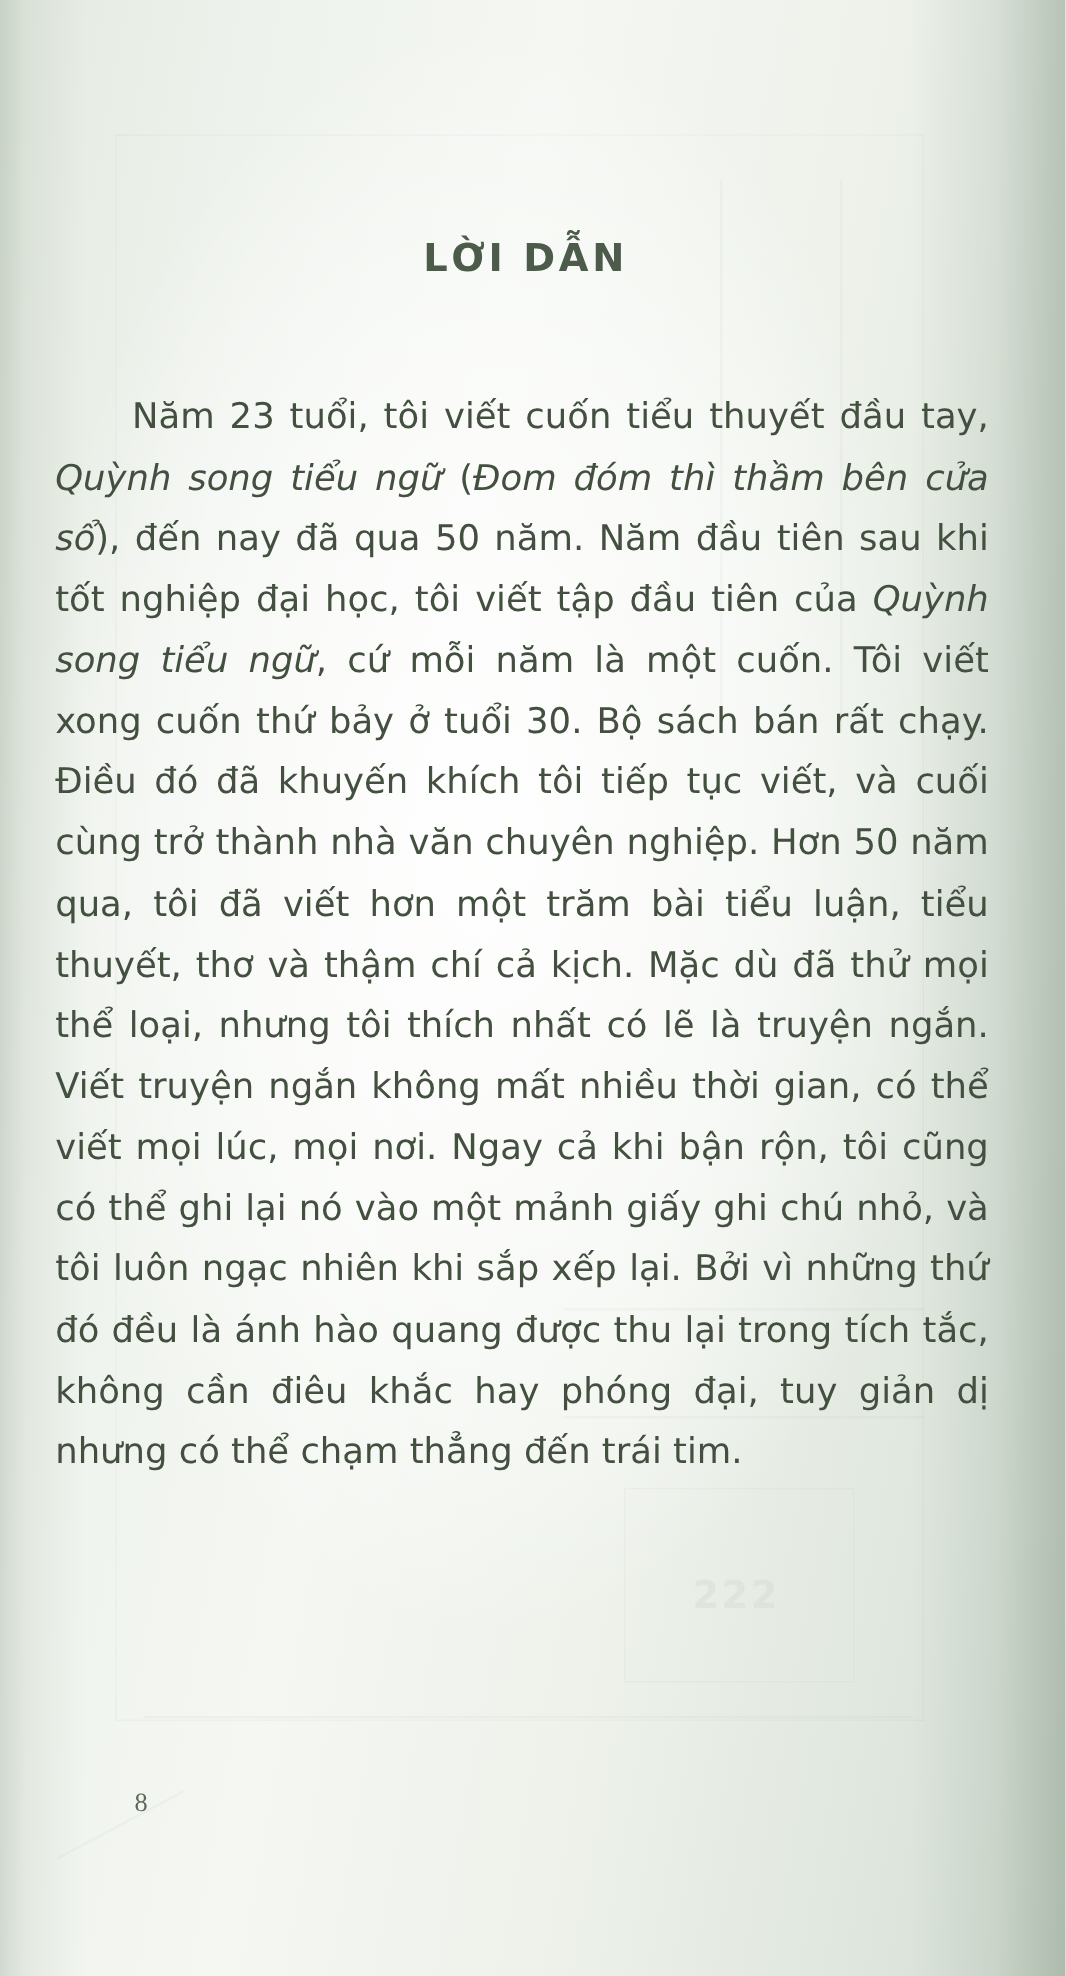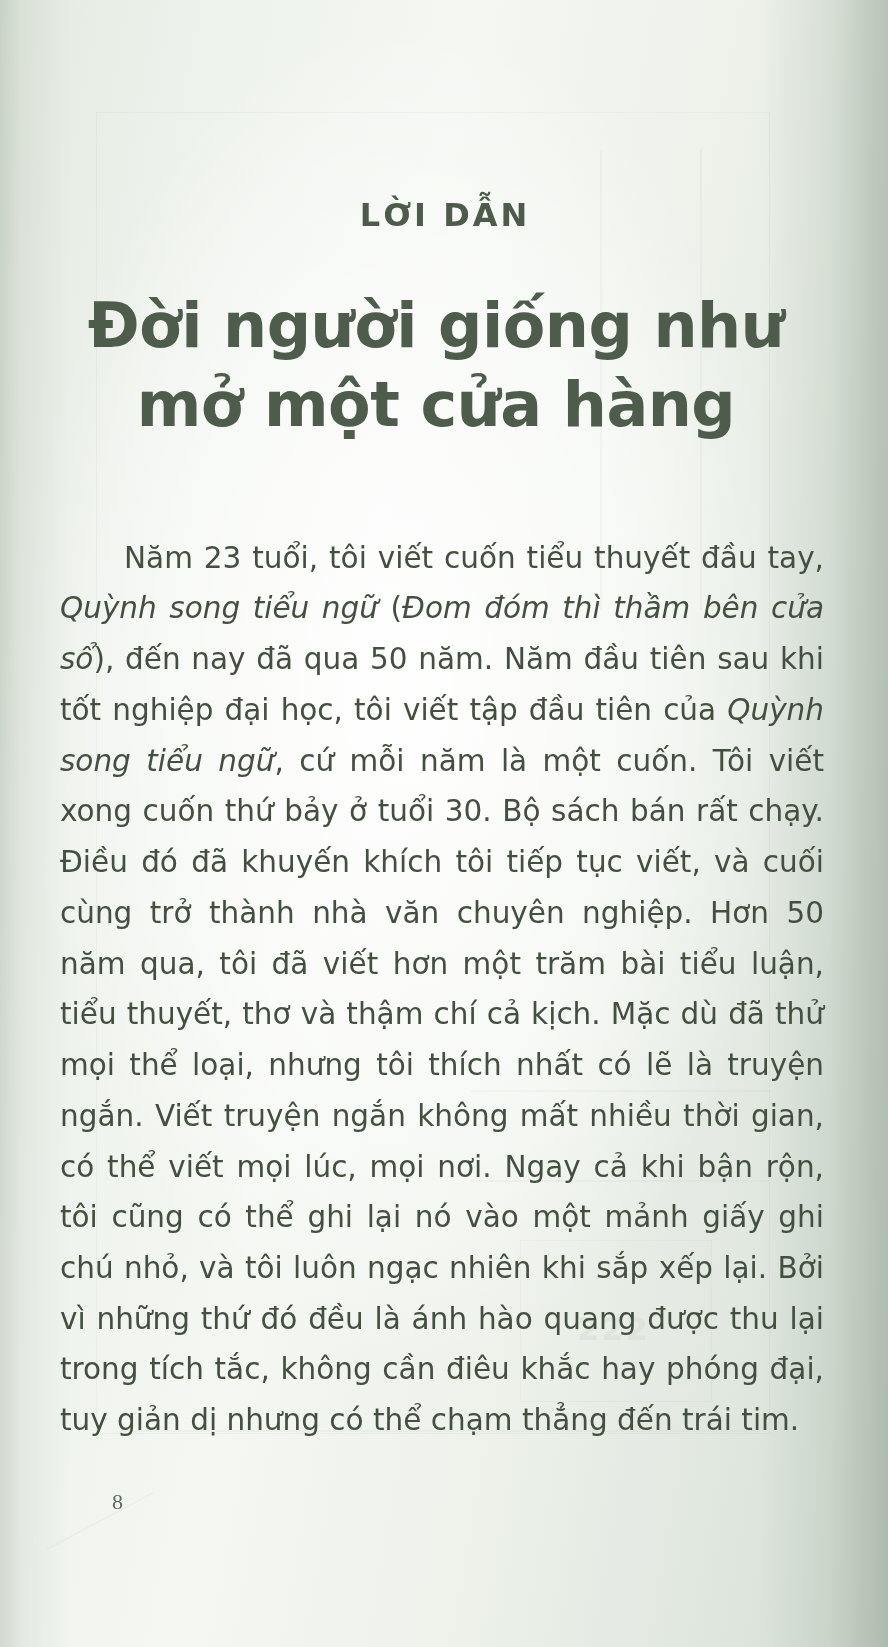--- a/index.html
+++ b/index.html
@@ -64,21 +64,21 @@
     left: 0;
     width: 70px;
     height: 100%;
     background: linear-gradient(to left, rgba(160,175,160,0) 0%, rgba(150,167,150,0.14) 70%, rgba(130,148,130,0.28) 100%);
     pointer-events: none;
   }
 
   .content {
     position: relative;
     z-index: 3;
-    padding: 0 58px 0 60px;
+    padding: 0 58px 0 46px;
   }
 
   .eyebrow {
     margin-top: 196px;
     text-align: center;
     font-family: "DejaVu Sans", sans-serif;
     font-weight: 700;
     font-size: 32px;
     letter-spacing: 3px;
     color: #4d5b4b;
@@ -137,24 +137,20 @@
     <div class="tx-line" style="left:40px; top:1520px; width:120px; height:2px; transform:rotate(-28deg);"></div>
   </div>
 
   <div class="gutter-left"></div>
   <div class="gutter-right"></div>
 
   <div class="content">
 
     <div class="eyebrow">LỜI DẪN</div>
 
-    <div class="headline">
-      <span class="l1">Đời người giống như</span>
-      <span class="l2">mở một cửa hàng</span>
-    </div>
 
     <p class="body-text">
       <span class="indent"></span><span>Năm 23 tuổi, tôi viết cuốn tiểu thuyết đầu tay, </span><i>Quỳnh song tiểu ngữ</i><span> (</span><i>Đom đóm thì thầm bên cửa sổ</i><span>), đến nay đã qua 50 năm. Năm đầu tiên sau khi tốt nghiệp đại học, tôi viết tập đầu tiên của </span><i>Quỳnh song tiểu ngữ</i><span>, cứ mỗi năm là một cuốn. Tôi viết xong cuốn thứ bảy ở tuổi 30. Bộ sách bán rất chạy. Điều đó đã khuyến khích tôi tiếp tục viết, và cuối cùng trở thành nhà văn chuyên nghiệp. Hơn 50 năm qua, tôi đã viết hơn một trăm bài tiểu luận, tiểu thuyết, thơ và thậm chí cả kịch. Mặc dù đã thử mọi thể loại, nhưng tôi thích nhất có lẽ là truyện ngắn. Viết truyện ngắn không mất nhiều thời gian, có thể viết mọi lúc, mọi nơi. Ngay cả khi bận rộn, tôi cũng có thể ghi lại nó vào một mảnh giấy ghi chú nhỏ, và tôi luôn ngạc nhiên khi sắp xếp lại. Bởi vì những thứ đó đều là ánh hào quang được thu lại trong tích tắc, không cần điêu khắc hay phóng đại, tuy giản dị nhưng có thể chạm thẳng đến trái tim.</span>
     </p>
 
   </div>
 
   <div class="folio">8</div>
 
 </div>

